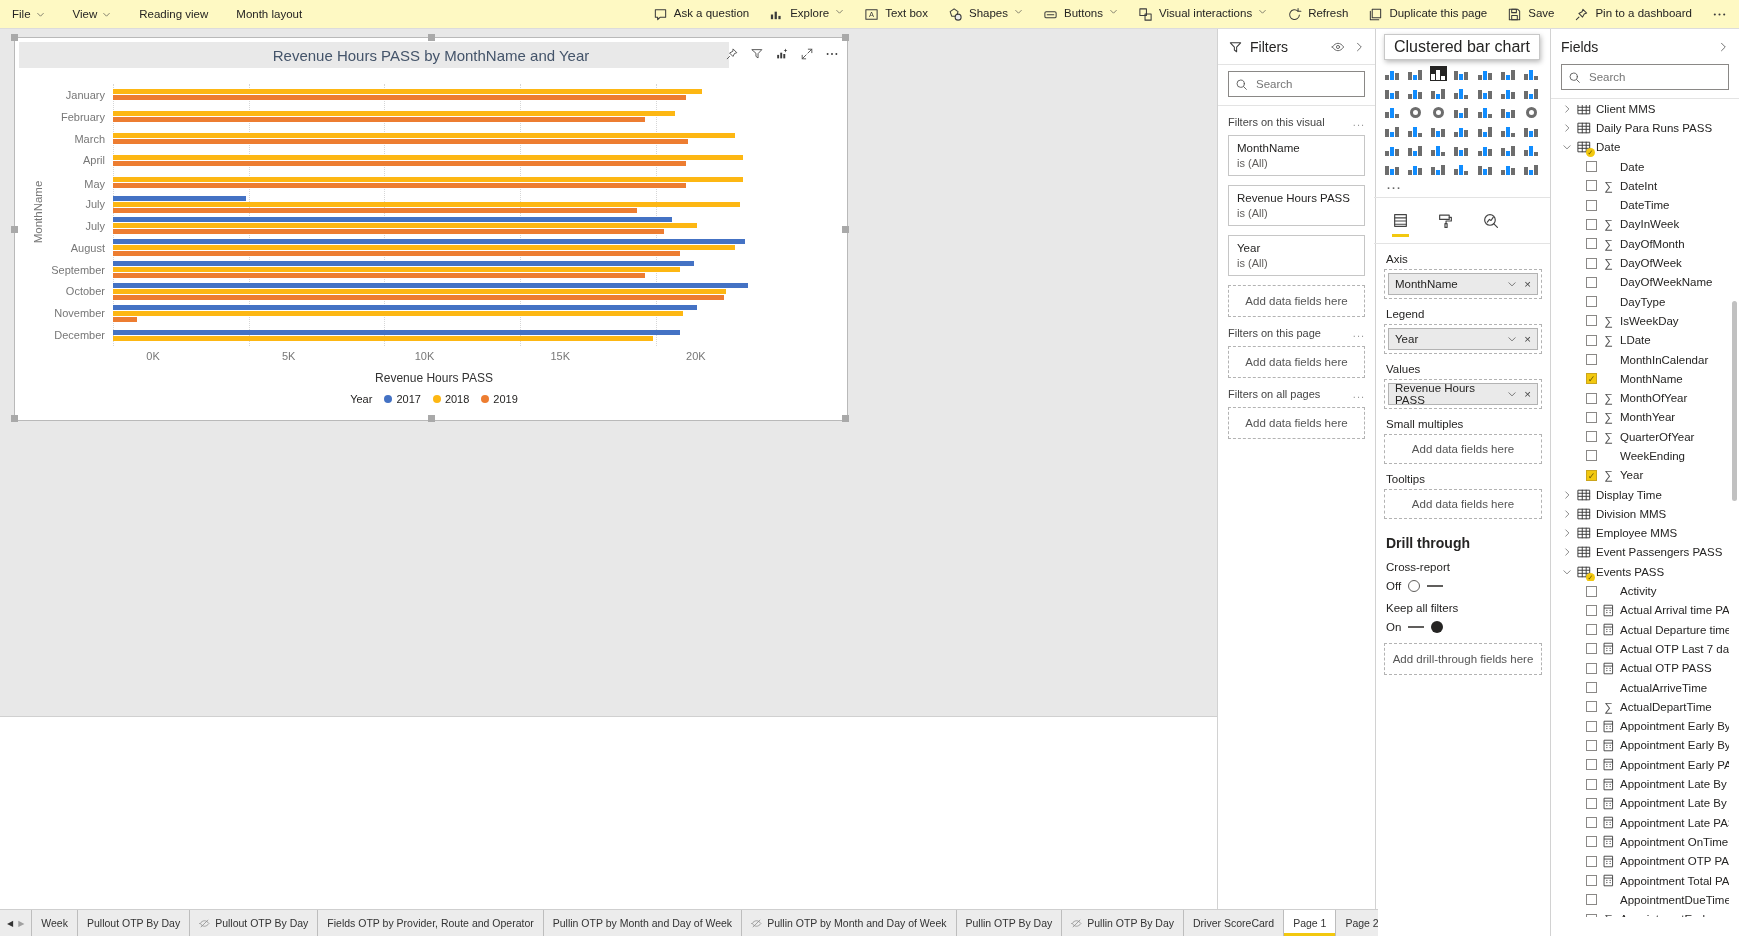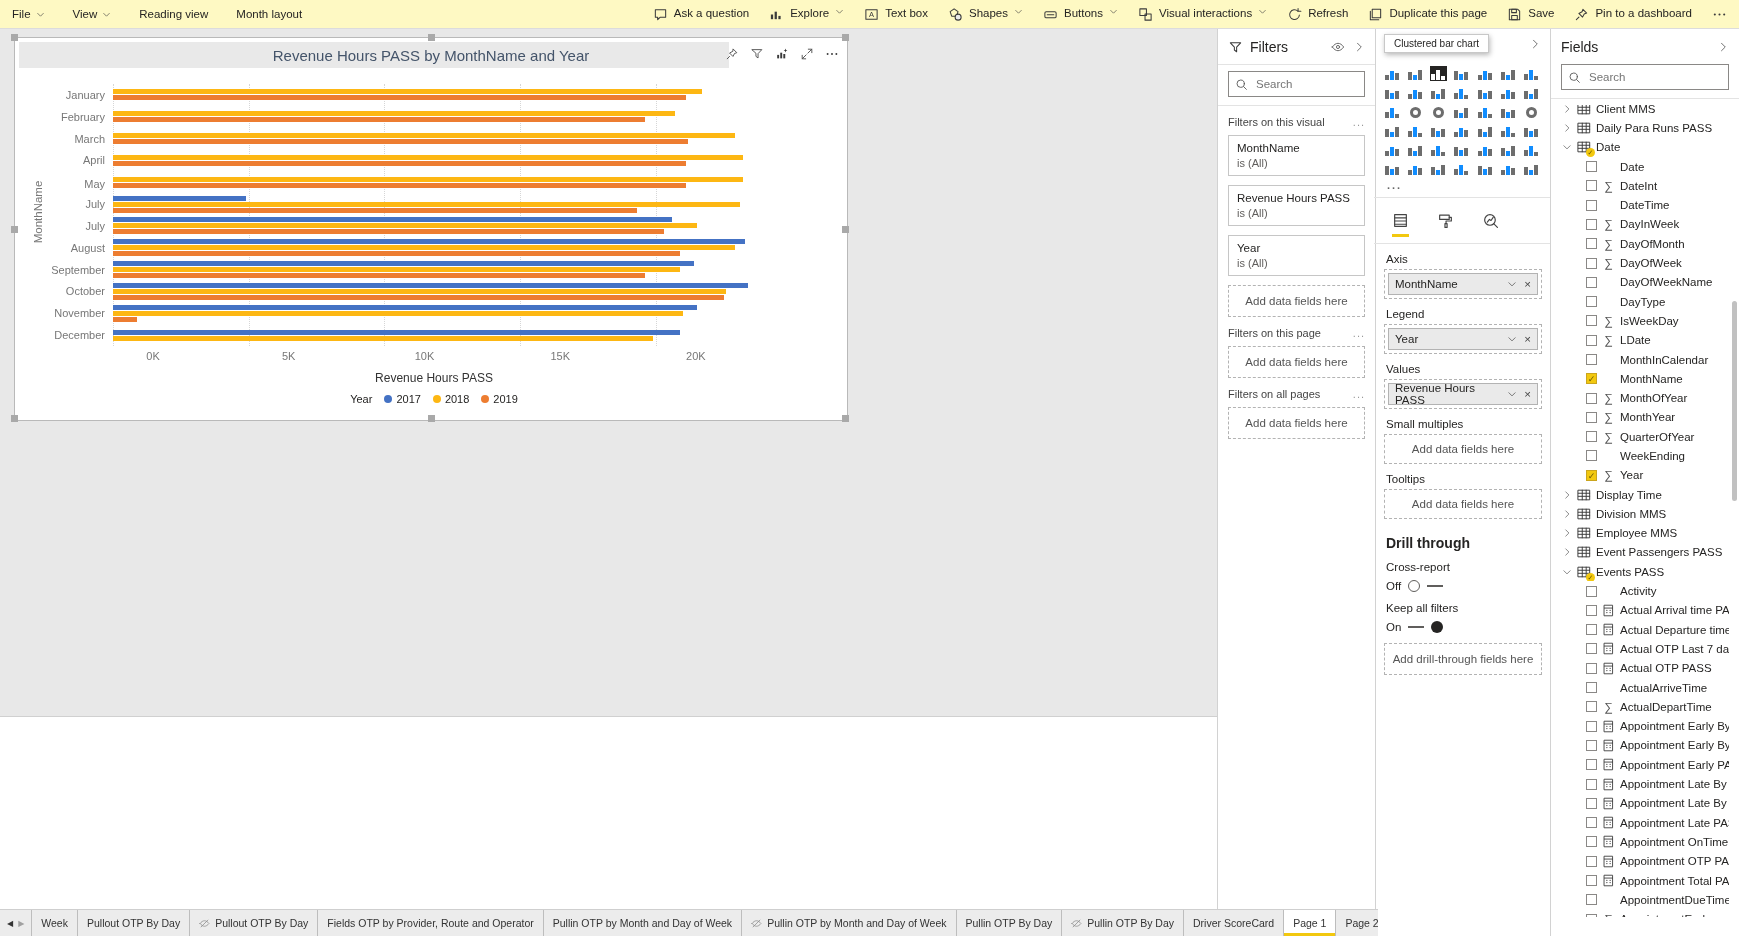--- a/index.html
+++ b/index.html
@@ -50,21 +50,21 @@
   .searchbox input{border:none;outline:none;width:100%;font-size:11.5px;font-family:inherit;color:#252423;background:transparent;}
   .hr{border-top:1px solid #e3e3e3;margin:6px -10px;}
   .sect-row{display:flex;color:#444;font-size:11px;margin:10px 0 7px;align-items:center;}
   .sect-row .dots{margin-left:auto;color:#999;letter-spacing:1px;}
   .fcard{border:1px solid #c6c6c6;background:#fff;padding:6px 8px;margin-bottom:9px;}
   .fcard .fname{font-size:11.5px;}
   .fcard .fcond{color:#605e5c;font-size:11px;margin-top:3px;}
   .dashed{border:1px dashed #b3b3b3;color:#555;font-size:11.5px;text-align:center;padding:9px 4px;margin-bottom:9px;}
   
   #viz-tooltip{position:absolute;left:8px;top:5px;background:#fff;border:1px solid #c8c8c8;
-               box-shadow:1px 2px 5px rgba(0,0,0,.28);padding:3px 9px;font-size:10px;z-index:5;white-space:nowrap;}
+               box-shadow:1px 2px 5px rgba(0,0,0,.28);padding:3px 9px;font-size:16px;z-index:5;white-space:nowrap;}
   #viz-collapse{position:absolute;right:9px;top:9px;}
   #gallery{margin-top:31px;display:grid;grid-template-columns:repeat(7,1fr);gap:4px 4px;}
   .vicon{width:17px;height:15px;display:flex;align-items:flex-end;gap:1px;padding:1px;box-sizing:border-box;}
   .vicon.sel{background:#252423;}
   .vbar{width:4px;}
   .vcirc{width:11px;height:11px;border-radius:50%;border:3px solid #6d6d6d;box-sizing:border-box;margin:0 auto;}
   #gallery-more{color:#666;letter-spacing:2px;margin:3px 0 2px 3px;font-weight:bold;font-size:11px;}
   #viz-tabs{display:flex;gap:28px;padding:8px 8px 0;}
   .vtab{padding-bottom:5px;}
   .vtab.sel{border-bottom:3px solid #F2C80F;}

